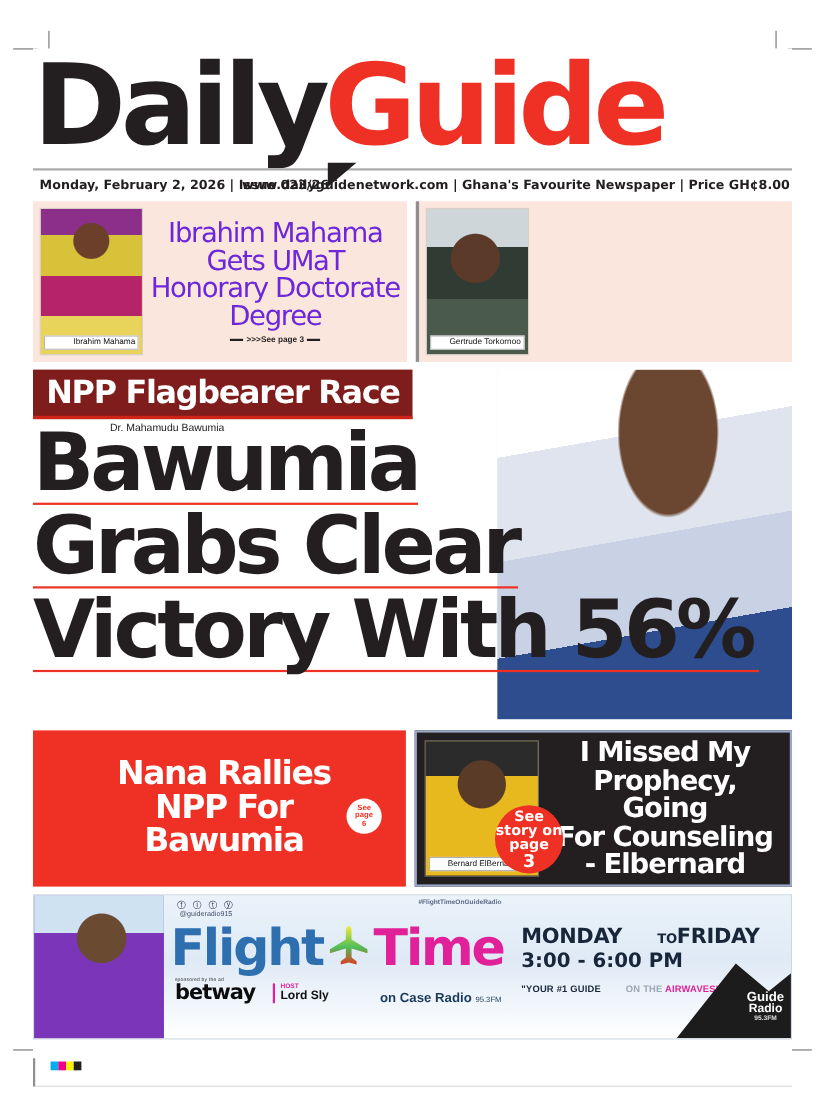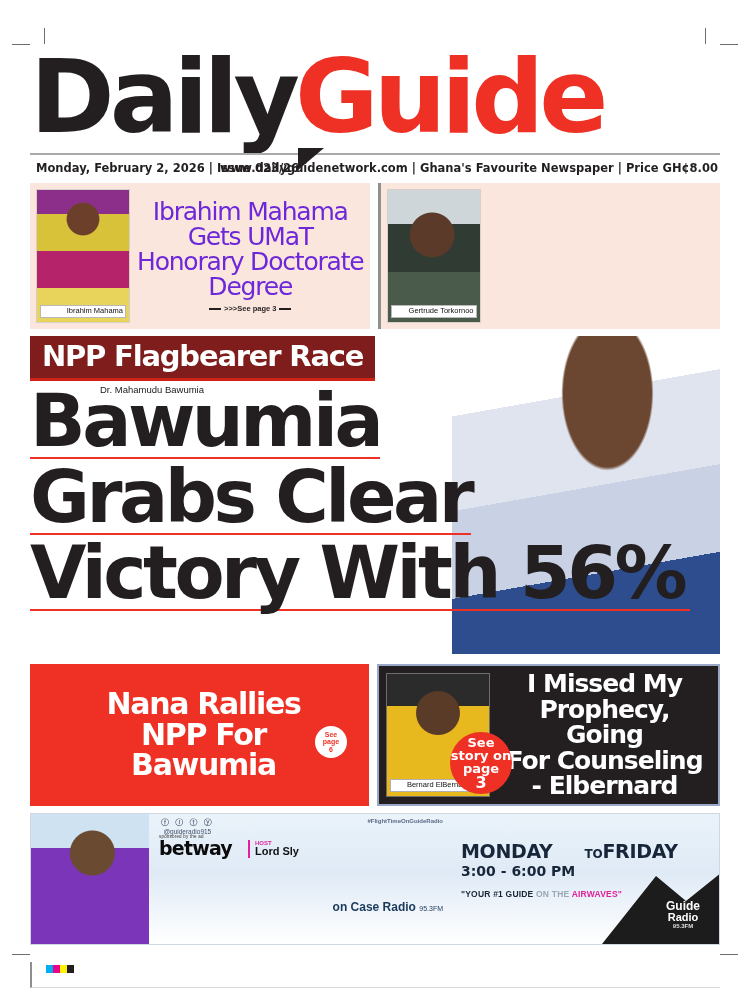--- a/index.html
+++ b/index.html
@@ -303,28 +303,28 @@
     padding: 26px 6px 6px 10px;
   }
   .ad-days {
     font-family: "DejaVu Sans", sans-serif;
     font-weight: 700; font-size: 19px; color: #18263a;
     letter-spacing: -0.3px;
   }
   .ad-days small { font-size: 12px; margin-left: 32px; }
   .ad-time {
     font-family: "DejaVu Sans", sans-serif;
-    font-weight: 700; font-size: 14px; color: #18263a;
+    font-weight: 700; font-size: 18px; color: #18263a;
     margin-top: 1px;
   }
   .ad-tag {
     margin-top: 10px;
     font-size: 8.5px; font-weight: 700; letter-spacing: .2px;
   }
-  .ad-tag .a { color:#18263a; } .ad-tag .b { color:#9aa7b4; } .ad-tag .c { color:#e0219a; }
+  .ad-tag .a { color:#18263a; } .ad-tag .b { color:#9aa7b4;margin-left:20px; } .ad-tag .c { color:#e0219a; }
   .guide-badge {
     position: absolute; right: 10px; bottom: 10px;
     width: 52px; height: 40px;
     color: #ffffff; text-align: center;
     font-weight: 700; line-height: 1.0;
     display:flex; flex-direction:column; align-items:center; justify-content:center;
   }
   .guide-badge .g1 { font-size: 12px; }
   .guide-badge .g2 { font-size: 11px; }
   .guide-badge .g3 { font-size: 6px; opacity:.85; }
@@ -487,20 +487,36 @@
       <div class="ph ph-djlord"></div>
     </div>
 
     <div class="ad-mid">
       <div class="ad-social">
         <div class="icons">ⓕ Ⓘ ⓣ ⓨ</div>
         <div>@guideradio915</div>
       </div>
       <div class="ad-hash">#FlightTimeOnGuideRadio</div>
 
+      <div class="ft-logo">
+        <span class="ft-flight">Flight</span>
+        <span class="plane">
+          <svg viewBox="0 0 64 64" width="42" height="42">
+            <defs>
+                <linearGradient id="pg" x1="0" y1="0" x2="0" y2="1">
+              <stop offset="0%" stop-color="#f2e73a"></stop>
+                  <stop offset="55%" stop-color="#4fbf5a"></stop>
+                  <stop offset="100%" stop-color="#e0391f"></stop>
+            </linearGradient>
+              </defs>
+            <path fill="url(#pg)" d="M32 3c2.4 0 4 2.6 4 6.4v12.2l22 13.4v5.6l-22-6.6v12.4l7 5.2v4.6l-11-3-11 3v-4.6l7-5.2V33.9L6 40.5v-5.6l22-13.4V9.4C28 5.6 29.6 3 32 3z"></path>
+          </svg>
+        </span>
+        <span class="ft-time">Time</span>
+      </div>
 
       <div class="ad-sub">
         <div class="betway-wrap">
           <div class="betway-pre">sponsored by the ad</div>
           <div class="betway">betway</div>
         </div>
         <div class="host">
           <div class="host-lbl">HOST</div>
           <div class="host-name">Lord Sly</div>
         </div>

